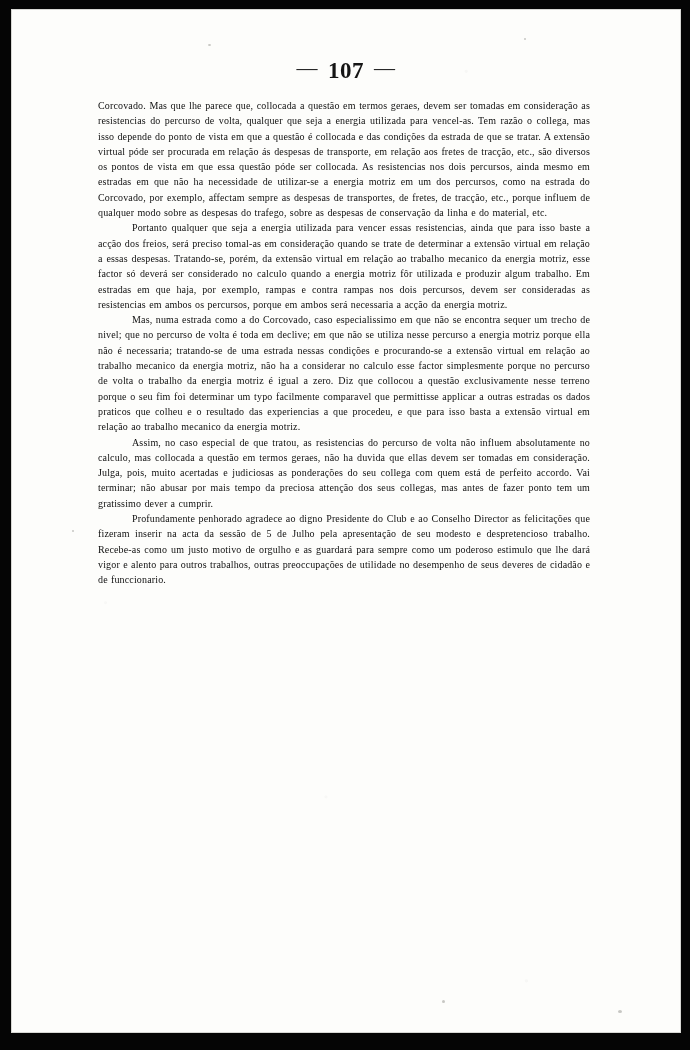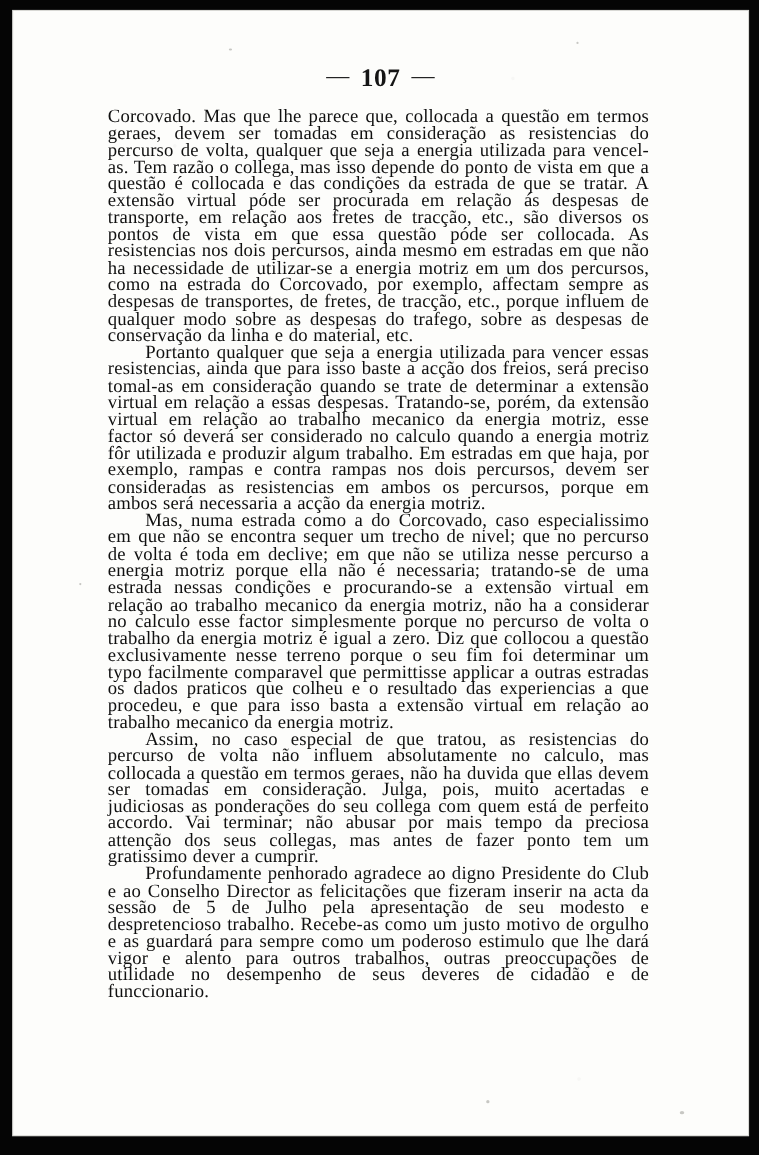--- a/index.html
+++ b/index.html
@@ -71,21 +71,21 @@
   }
   #page-header .folio { margin: 0 10px; }
 
   
   #text-column {
     position: absolute;
     left: 86px;
     top: 88px;
     width: 492px;
     font-family: "Liberation Serif", serif;
-    font-size: 17px;
+    font-size: 10px;
     line-height: 15.3px;
     color: #101010;
     text-align: justify;
     text-justify: inter-word;
     letter-spacing: .15px;
     word-spacing: .6px;
   }
 
   #text-column p {
     margin: 0;

